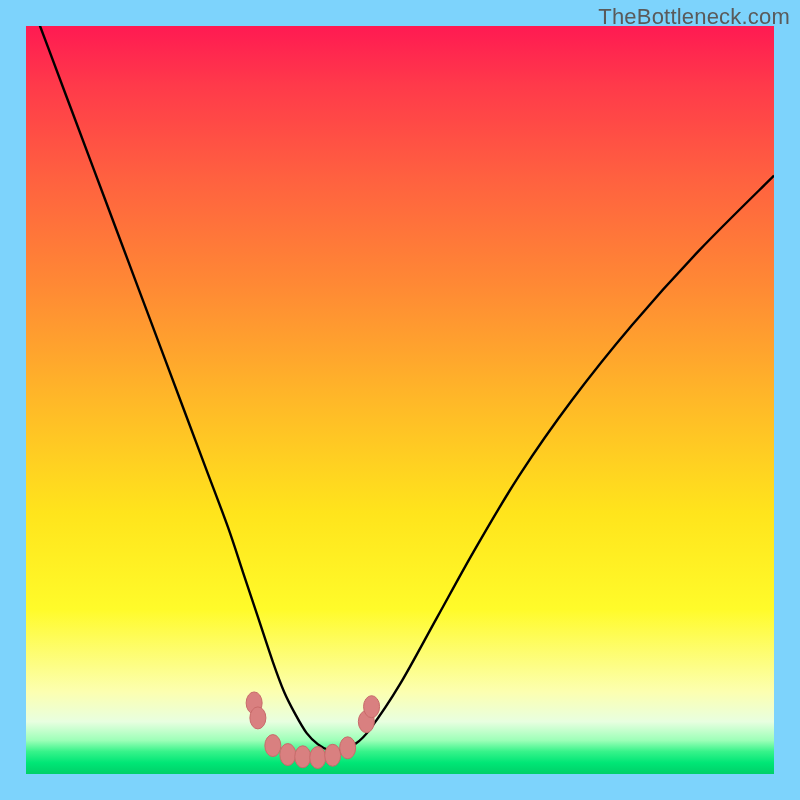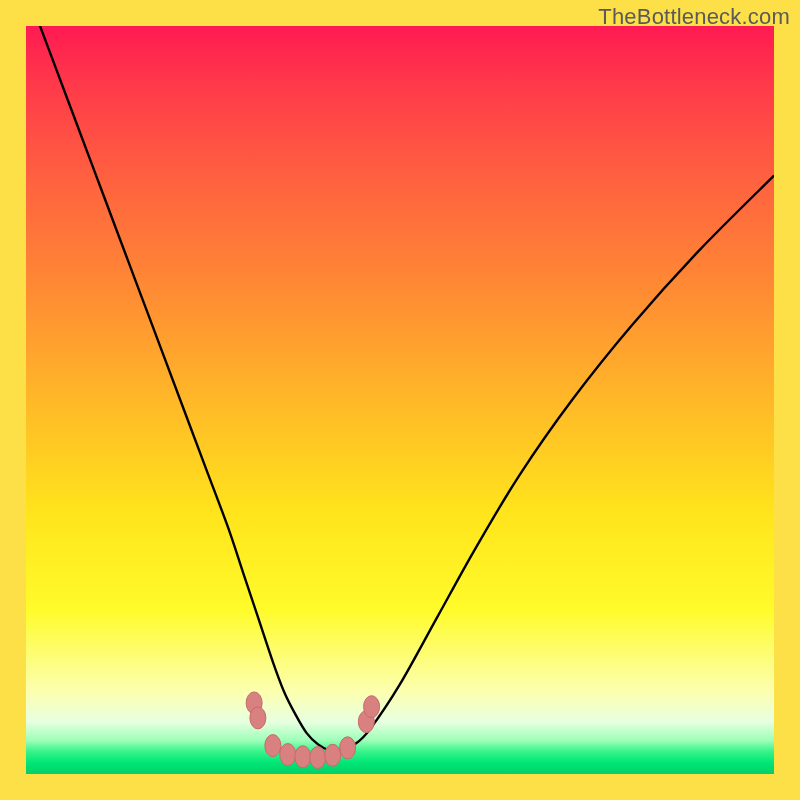--- a/index.html
+++ b/index.html
@@ -9,21 +9,21 @@
     height: 800px;
     overflow: hidden;
     background: #000;
     font-family: Arial, Helvetica, sans-serif;
   }
   .frame {
     position: absolute;
     top: 0; left: 0;
     width: 800px;
     height: 800px;
-    background: #fde047;
+    background: #7dd3fc;
   }
   .plot {
     position: absolute;
     top: 26px;
     left: 26px;
     width: 748px;
     height: 748px;
     overflow: hidden;
   }
   .gradient {

